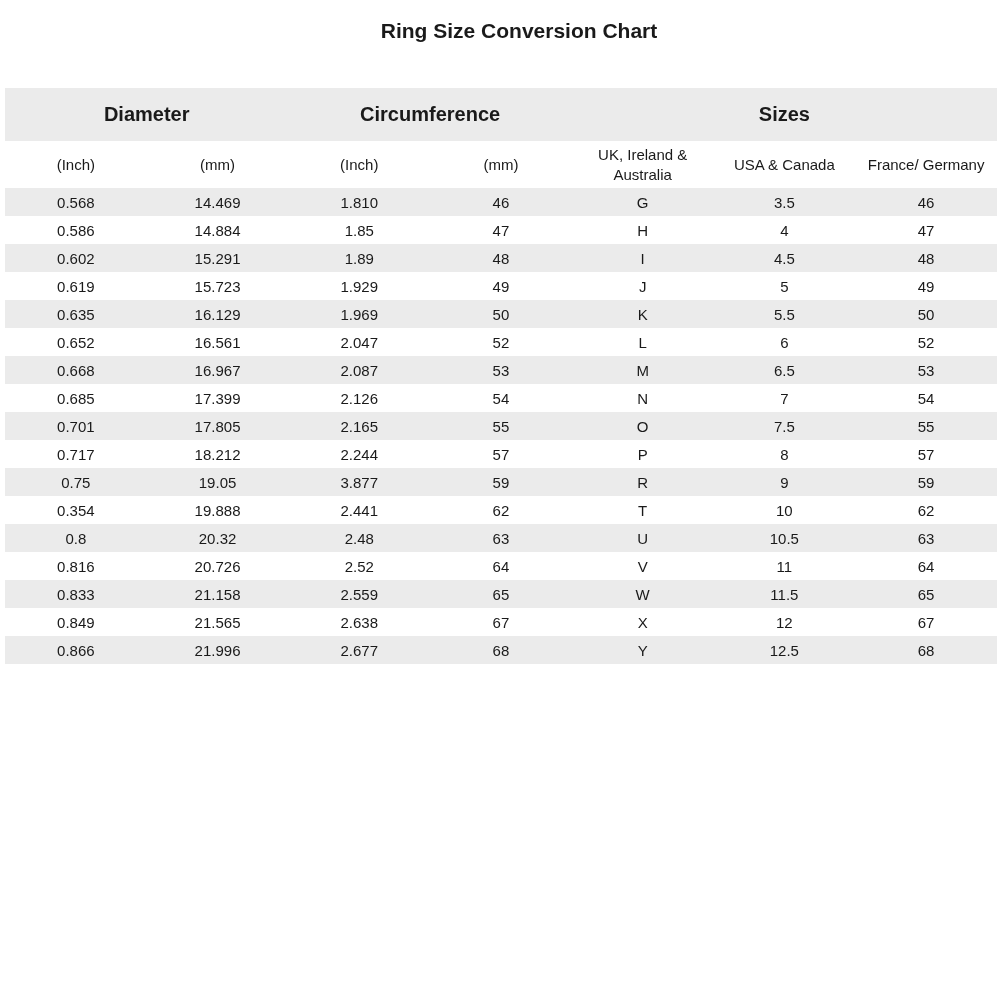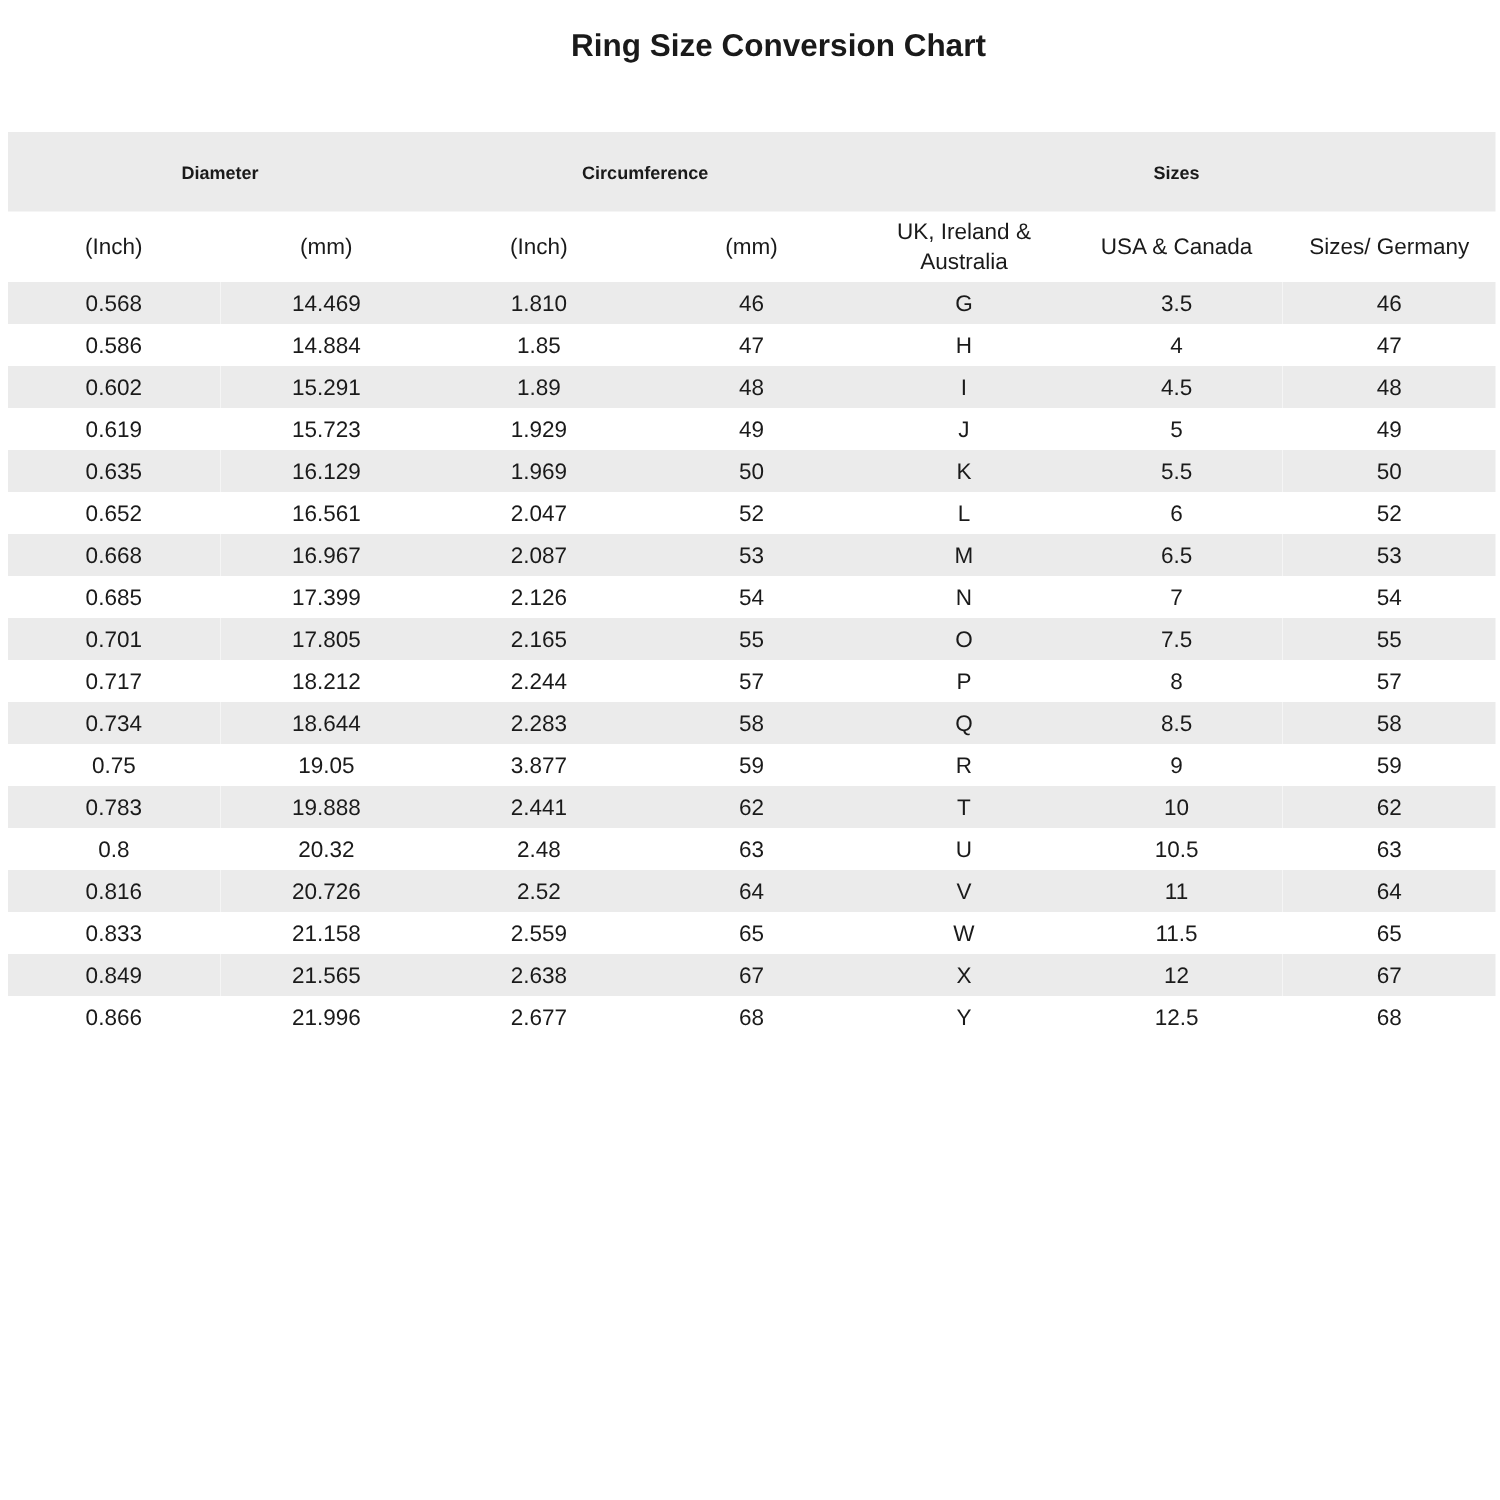--- a/index.html
+++ b/index.html
@@ -36,21 +36,21 @@
   th, td {
     padding: 0 4px;
     text-align: center;
     vertical-align: middle;
     overflow: hidden;
   }
   tr.group-header-row th {
     height: 53px;
     background: var(--stripe);
     font-weight: bold;
-    font-size: 12px;
+    font-size: 20px;
   }
   tr.subheader-row th {
     height: 47px;
     background: var(--bg);
     font-weight: normal;
     font-size: 15px;
   }
   tr.subheader-row th .wrap-label {
     display: inline-block;
     max-width: 120px;
@@ -89,21 +89,21 @@
           <th colspan="2">Circumference</th>
           <th colspan="3">Sizes</th>
         </tr>
         <tr class="subheader-row">
           <th><span class="wrap-label">(Inch)</span></th>
           <th><span class="wrap-label">(mm)</span></th>
           <th><span class="wrap-label">(Inch)</span></th>
           <th><span class="wrap-label">(mm)</span></th>
           <th><span class="wrap-label">UK, Ireland &amp; Australia</span></th>
           <th><span class="wrap-label">USA &amp; Canada</span></th>
-          <th><span class="wrap-label">Sizes/ Germany</span></th>
+          <th><span class="wrap-label">France/ Germany</span></th>
         </tr>
       </thead>
     <tbody>
         <tr class="table-row">
           <td>0.568</td>
           <td>14.469</td>
           <td>1.810</td>
           <td>46</td>
           <td>G</td>
           <td>3.5</td>
@@ -184,39 +184,30 @@
         <tr class="table-row">
           <td>0.717</td>
           <td>18.212</td>
           <td>2.244</td>
           <td>57</td>
           <td>P</td>
           <td>8</td>
           <td>57</td>
         </tr>
         <tr class="table-row">
-          <td>0.734</td>
-          <td>18.644</td>
-          <td>2.283</td>
-          <td>58</td>
-          <td>Q</td>
-          <td>8.5</td>
-          <td>58</td>
-        </tr>
-        <tr class="table-row">
           <td>0.75</td>
           <td>19.05</td>
           <td>3.877</td>
           <td>59</td>
           <td>R</td>
           <td>9</td>
           <td>59</td>
         </tr>
         <tr class="table-row">
-          <td>0.783</td>
+          <td>0.354</td>
           <td>19.888</td>
           <td>2.441</td>
           <td>62</td>
           <td>T</td>
           <td>10</td>
           <td>62</td>
         </tr>
         <tr class="table-row">
           <td>0.8</td>
           <td>20.32</td>

